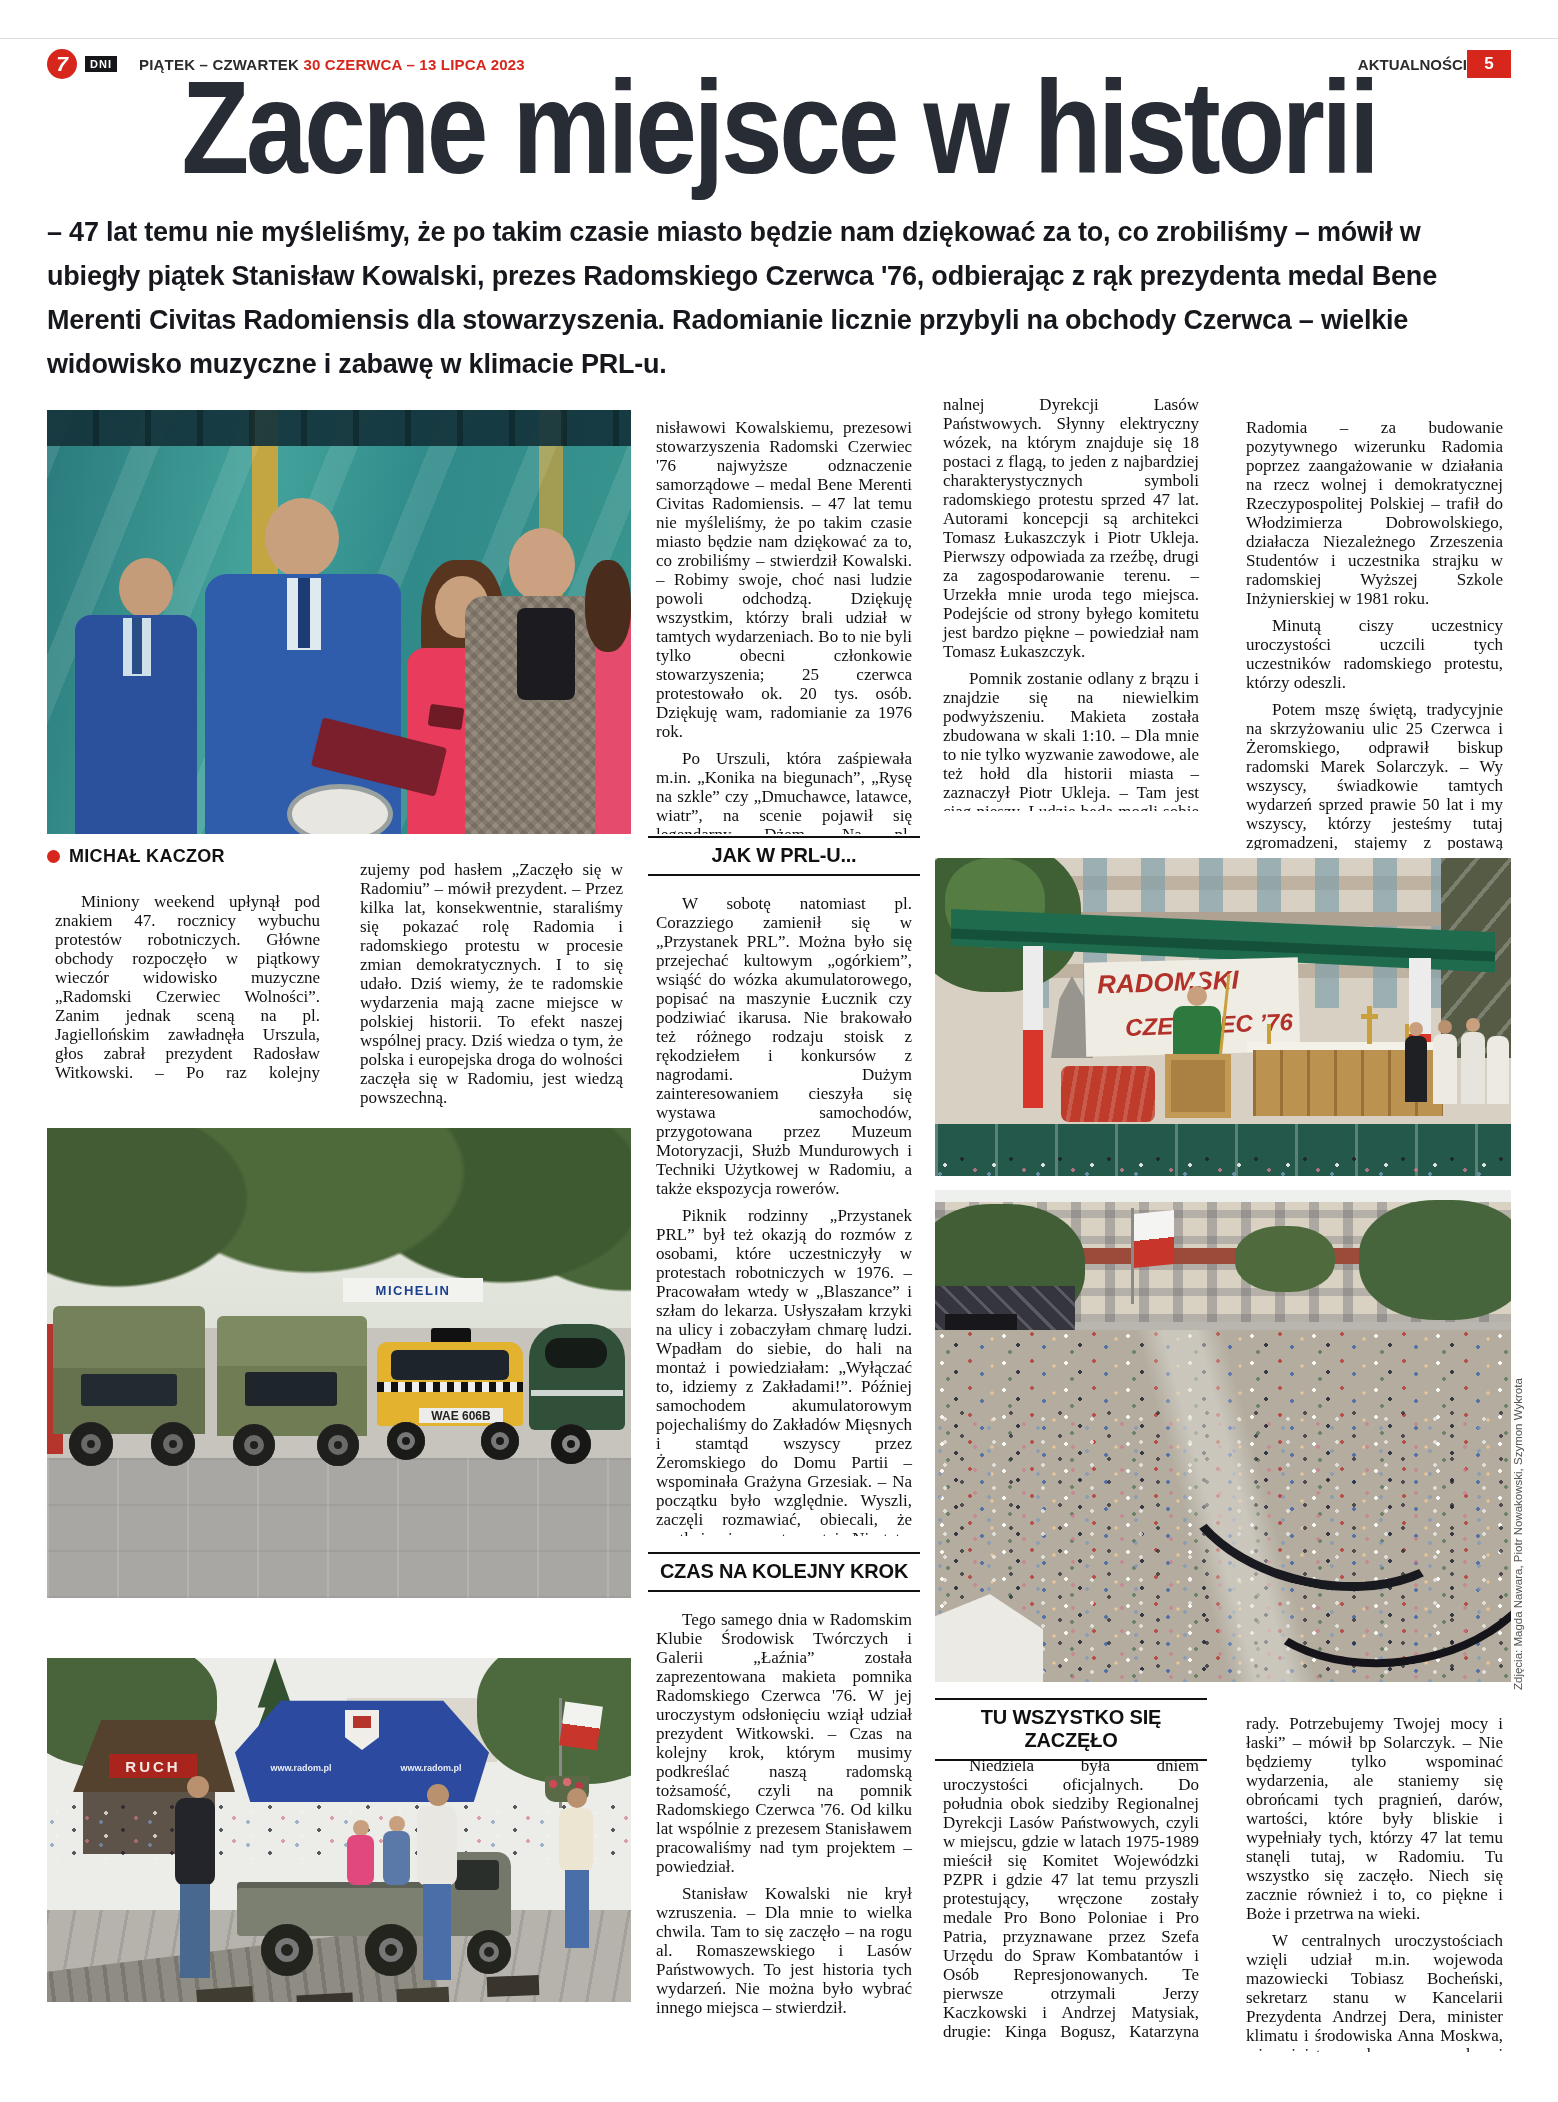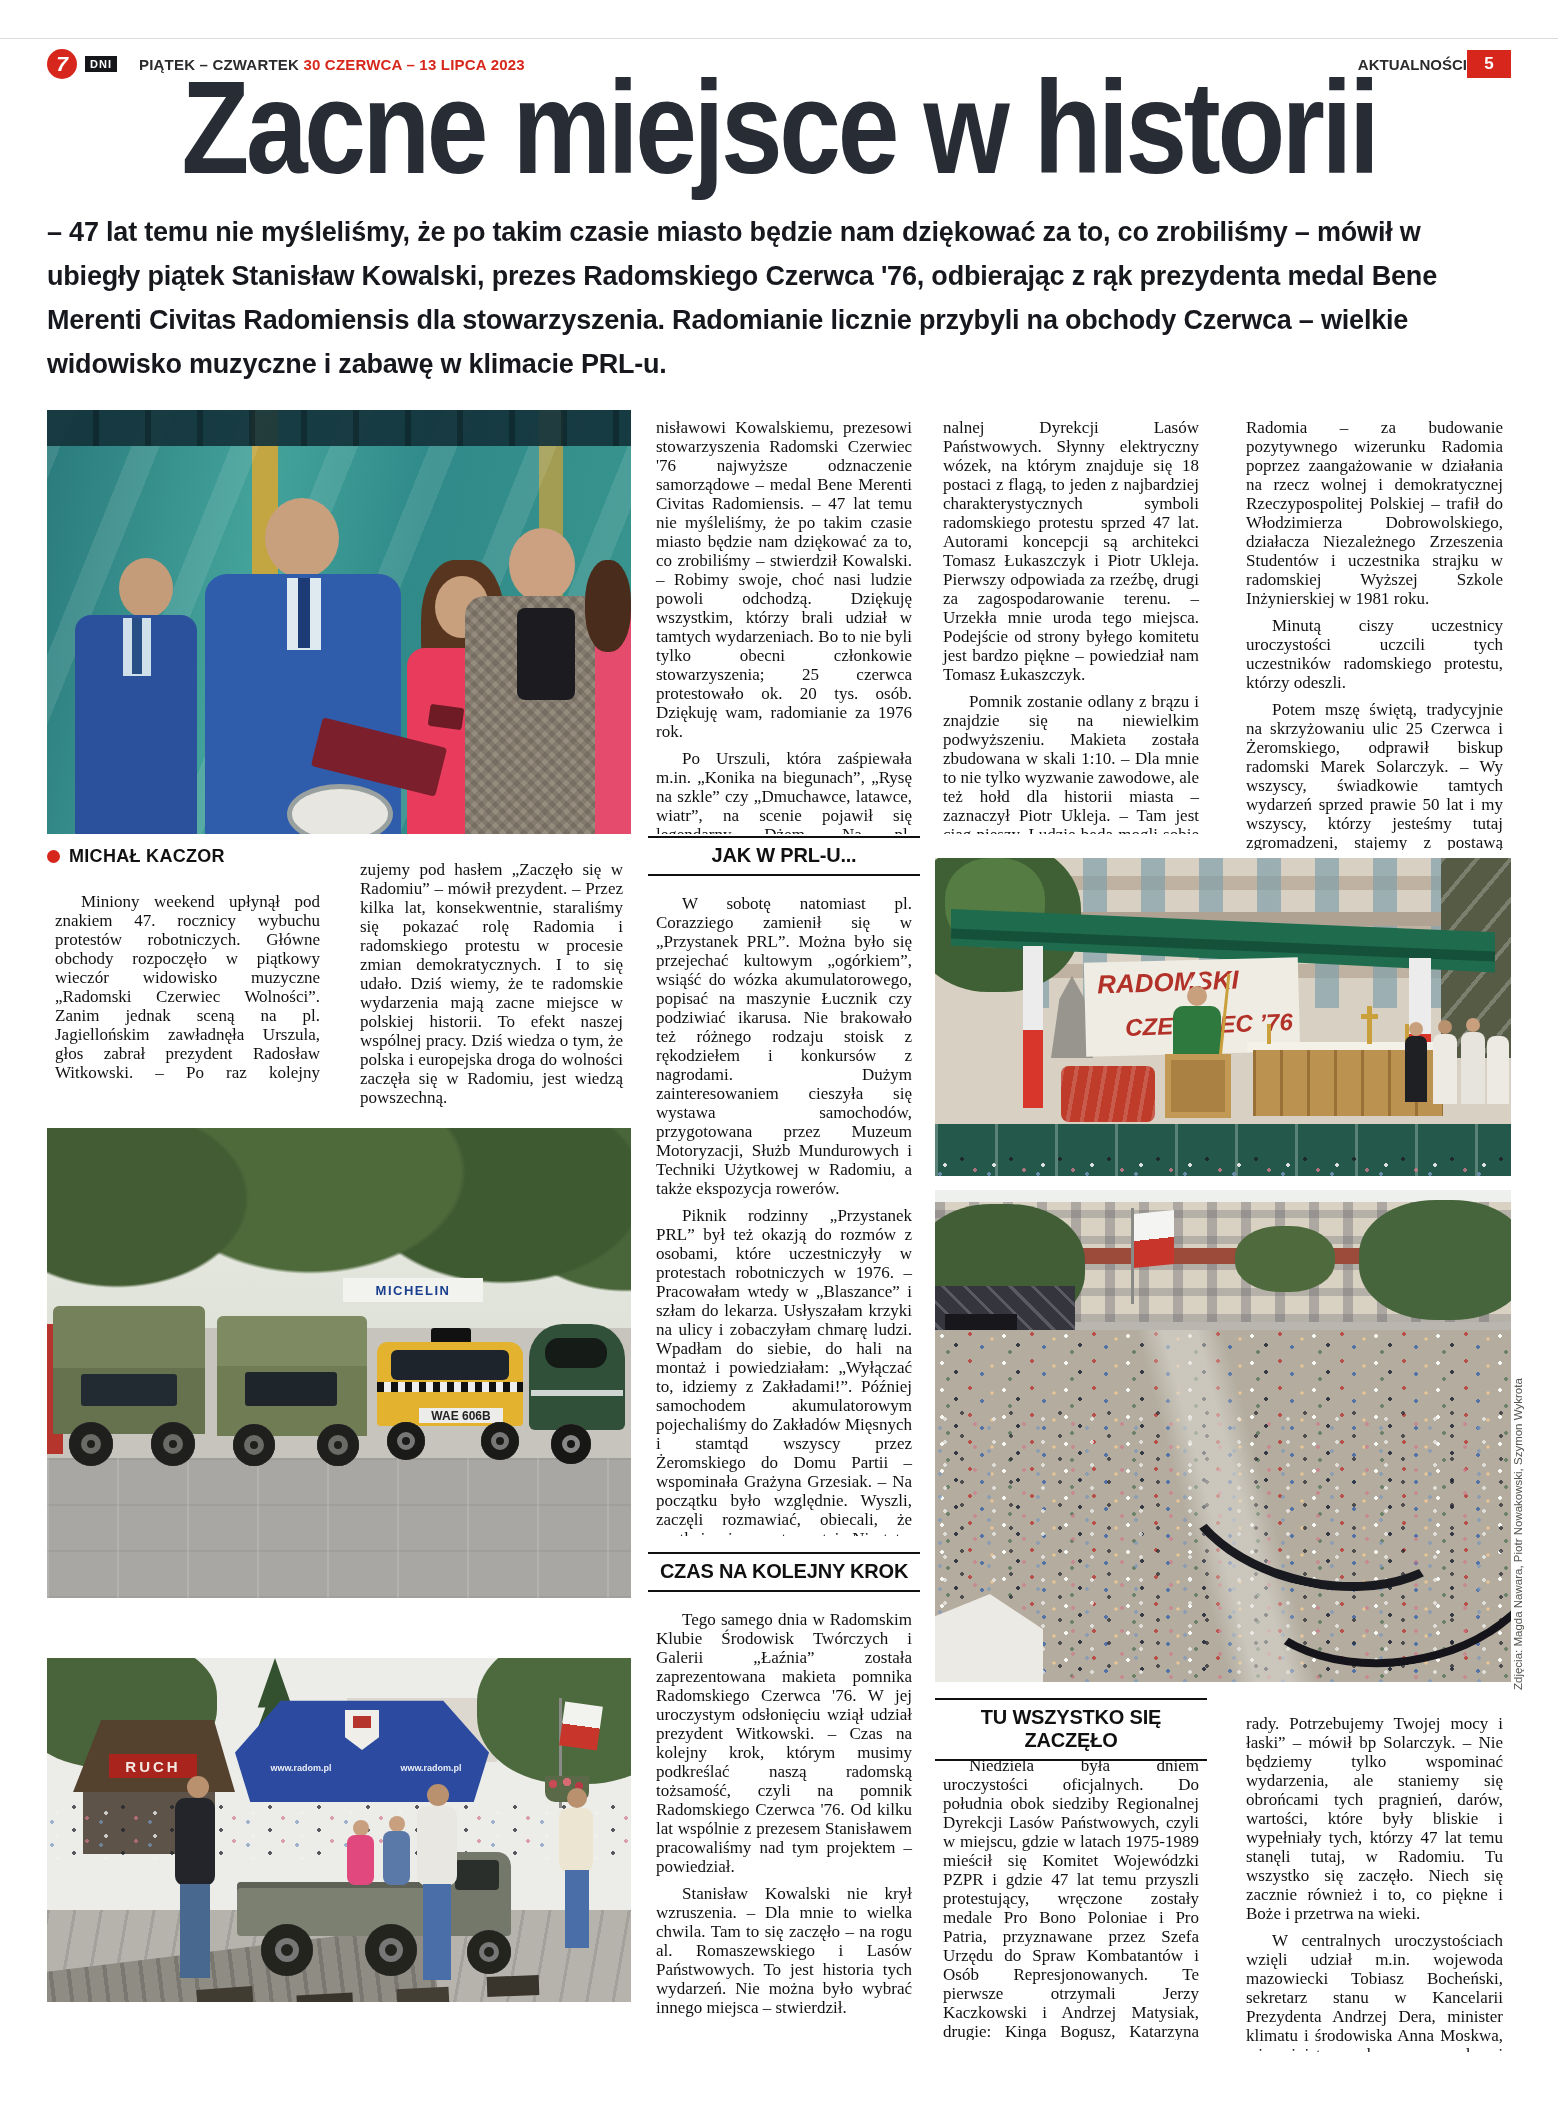--- a/index.html
+++ b/index.html
@@ -131,21 +131,21 @@
       <p class="">Miniony weekend upłynął pod znakiem 47. rocznicy wybuchu protestów robotniczych. Główne obchody rozpoczęło w piątkowy wieczór widowisko muzyczne „Radomski Czerwiec Wolności”. Zanim jednak sceną na pl. Jagiellońskim zawładnęła Urszula, głos zabrał prezydent Radosław Witkowski. – Po raz kolejny spotykamy się w rocznicę radomskiego protestu robotniczego, które to obchody organi-</p>
     </div>
   <div class="col" style="left:352px;top:852px;width:279px;height:262px;">
       <p class="cont">zujemy pod hasłem „Zaczęło się w Radomiu” – mówił prezydent. – Przez kilka lat, konsekwentnie, staraliśmy się pokazać rolę Radomia i radomskiego protestu w procesie zmian demokratycznych. I to się udało. Dziś wiemy, że te radomskie wydarzenia mają zacne miejsce w polskiej historii. To efekt naszej wspólnej pracy. Dziś wiedza o tym, że polska i europejska droga do wolności zaczęła się w Radomiu, jest wiedzą powszechną.</p>
       <p class="">Następnie Witkowski wręczył Sta-</p>
     </div>
   <div class="col" style="left:648px;top:410px;width:272px;height:424px;">
       <p class="cont">nisławowi Kowalskiemu, prezesowi stowarzyszenia Radomski Czerwiec '76 najwyższe odznaczenie samorządowe – medal Bene Merenti Civitas Radomiensis. – 47 lat temu nie myśleliśmy, że po takim czasie miasto będzie nam dziękować za to, co zrobiliśmy – stwierdził Kowalski. – Robimy swoje, choć nasi ludzie powoli odchodzą. Dziękuję wszystkim, którzy brali udział w tamtych wydarzeniach. Bo to nie byli tylko obecni członkowie stowarzyszenia; 25 czerwca protestowało ok. 20 tys. osób. Dziękuję wam, radomianie za 1976 rok.</p>
       <p class="">Po Urszuli, która zaśpiewała m.in. „Konika na biegunach”, „Rysę na szkle” czy „Dmuchawce, latawce, wiatr”, na scenie pojawił się legendarny Dżem. Na pl. Jagiellońskim bawiły się i śpiewały setki radomian.</p>
     </div>
-  <div class="col" style="left:935px;top:410px;width:272px;height:424px;">
+  <div class="col" style="left:935px;top:387px;width:272px;height:424px;">
       <p class="cont">nalnej Dyrekcji Lasów Państwowych. Słynny elektryczny wózek, na którym znajduje się 18 postaci z flagą, to jeden z najbardziej charakterystycznych symboli radomskiego protestu sprzed 47 lat. Autorami koncepcji są architekci Tomasz Łukaszczyk i Piotr Ukleja. Pierwszy odpowiada za rzeźbę, drugi za zagospodarowanie terenu. – Urzekła mnie uroda tego miejsca. Podejście od strony byłego komitetu jest bardzo piękne – powiedział nam Tomasz Łukaszczyk.</p>
       <p class="">Pomnik zostanie odlany z brązu i znajdzie się na niewielkim podwyższeniu. Makieta została zbudowana w skali 1:10. – Dla mnie to nie tylko wyzwanie zawodowe, ale też hołd dla historii miasta – zaznaczył Piotr Ukleja. – Tam jest ciąg pieszy. Ludzie będą mogli sobie skrócić drogę, obejść pomnik, usiąść na ławce i pomyśleć.</p>
     </div>
   <div class="col" style="left:1238px;top:410px;width:273px;height:440px;">
       <p class="cont">Radomia – za budowanie pozytywnego wizerunku Radomia poprzez zaangażowanie w działania na rzecz wolnej i demokratycznej Rzeczypospolitej Polskiej – trafił do Włodzimierza Dobrowolskiego, działacza Niezależnego Zrzeszenia Studentów i uczestnika strajku w radomskiej Wyższej Szkole Inżynierskiej w 1981 roku.</p>
       <p class="">Minutą ciszy uczestnicy uroczystości uczcili tych uczestników radomskiego protestu, którzy odeszli.</p>
       <p class="">Potem mszę świętą, tradycyjnie na skrzyżowaniu ulic 25 Czerwca i Żeromskiego, odprawił biskup radomski Marek Solarczyk. – Wy wszyscy, świadkowie tamtych wydarzeń sprzed prawie 50 lat i my wszyscy, którzy jesteśmy tutaj zgromadzeni, stajemy z postawą biblijnego ubóstwa. Mamy swoje doświadczenia, plany i wyobrażenia, ale uświadamiamy sobie i wołamy do Boga: „Sami nie damy</p>
     </div>
 
   <div class="sechead" style="left:648px;top:836px;width:272px;">JAK W PRL-U...</div>

